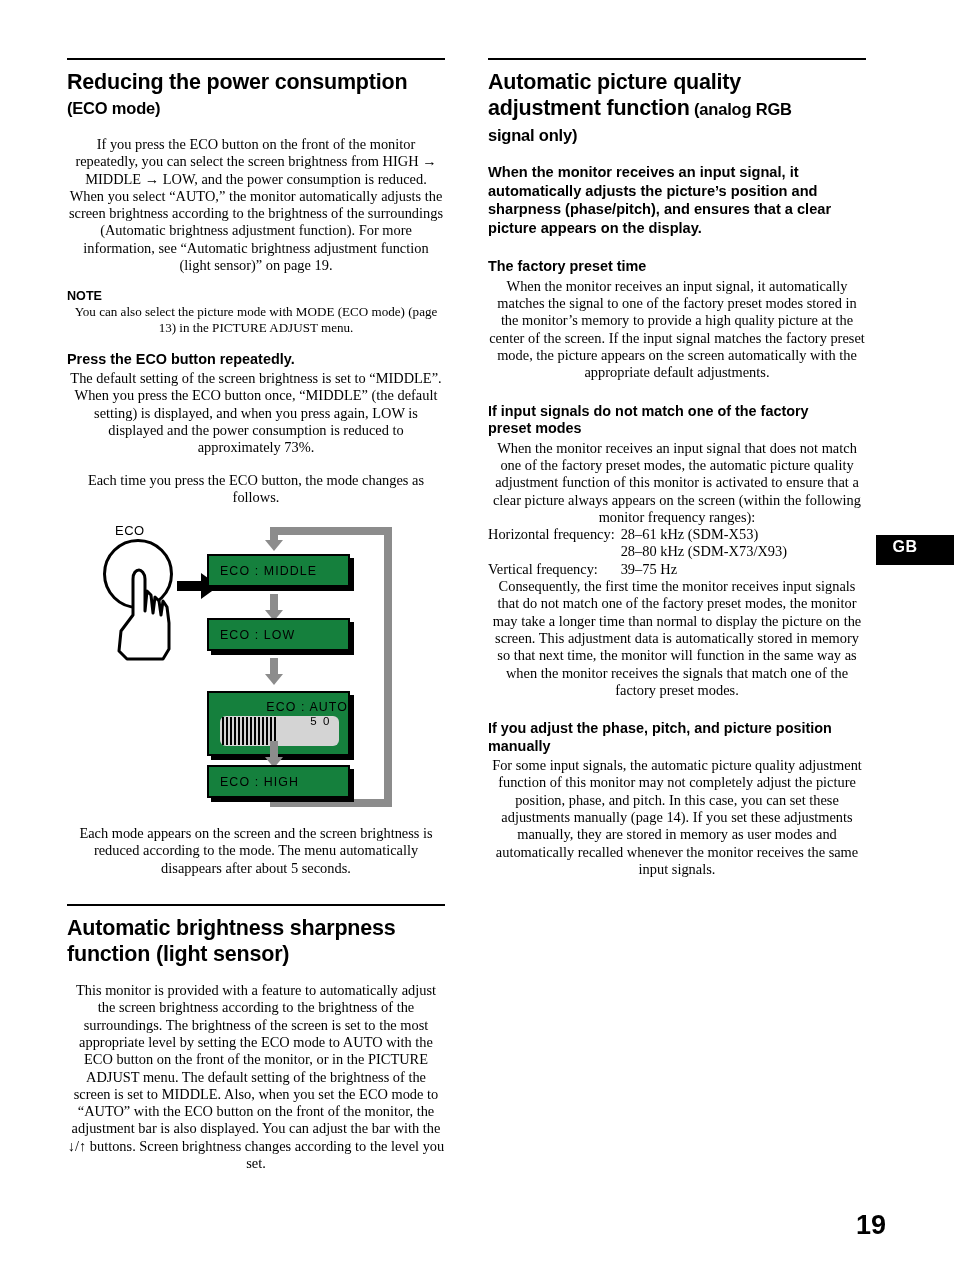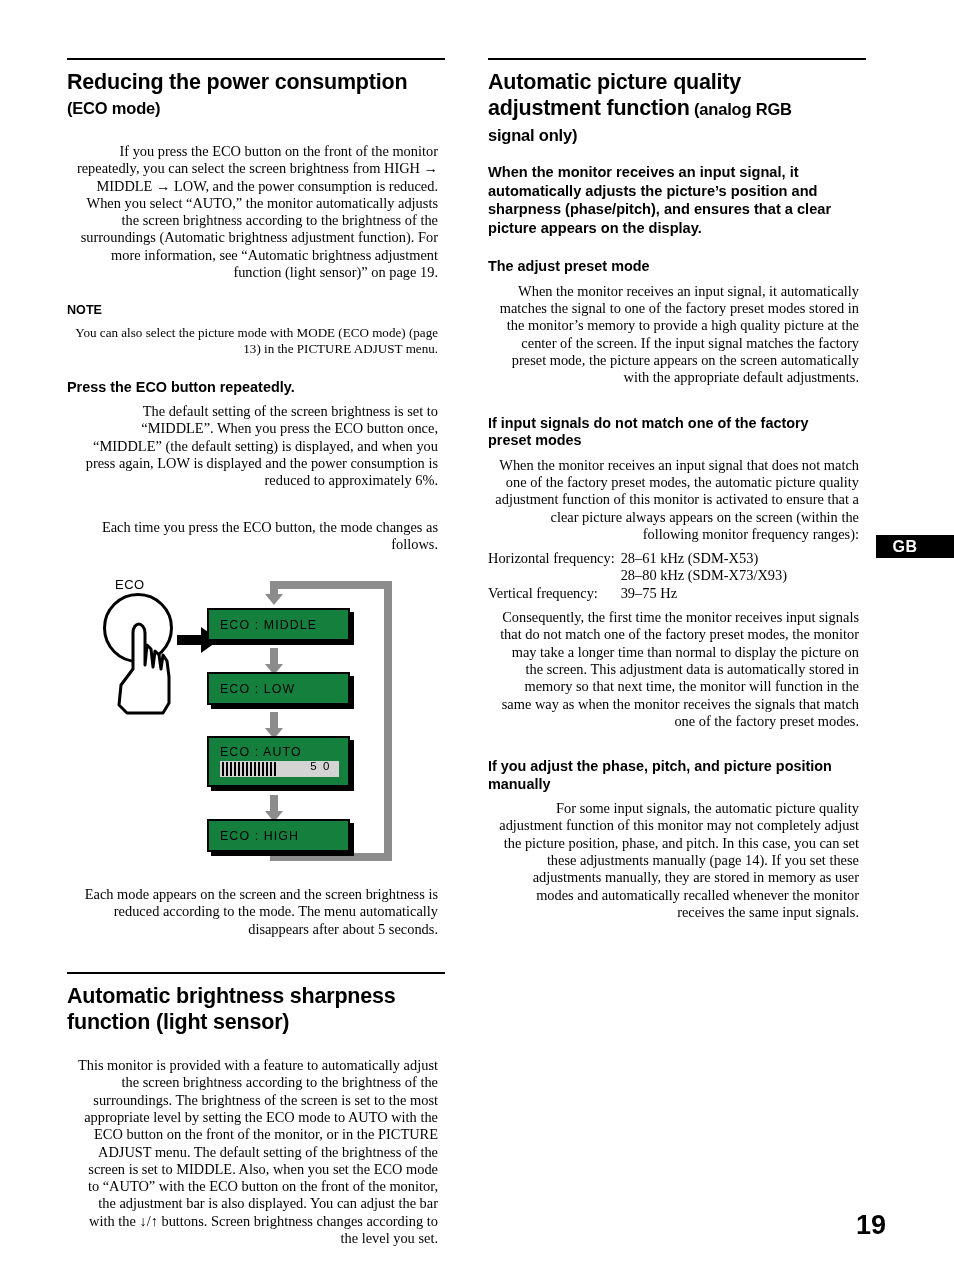--- a/index.html
+++ b/index.html
@@ -70,22 +70,22 @@
     font-size: 14.6px;
     line-height: 18.6px;
     margin: 0;
   }
 
   
   p.body {
     font-family: "Liberation Serif", serif;
     font-size: 14.4px;
     line-height: 17.3px;
-    margin: 7px;
-    text-align: right;
+    margin: 0;
+    text-align: center;
   }
   p.small {
     font-size: 13.1px;
     line-height: 15.6px;
   }
   .spacer-sm { height: 9px; }
   .spacer-md { height: 15px; }
   .spacer-lg { height: 21px; }
   .spacer-xl { height: 27px; }
 
@@ -145,23 +145,24 @@
     font-family: "Liberation Sans", sans-serif;
     font-size: 12.4px;
     letter-spacing: 1.1px;
   }
   .osd-box .osd-title {
     padding: 8px 0 7px 11px;
   }
   .osd-box.tall .osd-title { padding: 7px 0 2px 11px; }
   .osd-bar {
     margin: 0 9px 8px 11px;
-    height: 16px;
+    height: 30px;
     background: #d4d4d4;
     position: relative;
+    border-radius: 6px;
   }
   .osd-bar .ticks {
     position: absolute;
     left: 2px;
     top: 1px;
     bottom: 1px;
     width: 56px;
     background: repeating-linear-gradient(
       to right,
       #000 0px, #000 2px,
@@ -192,21 +193,21 @@
     border-top: 11px solid #8c8c8c;
   }
   .loop-seg { position: absolute; background: #8c8c8c; }
 
   
   .gb-tab {
     position: absolute;
     left: 876px;
     top: 535px;
     width: 78px;
-    height: 23px;
+    height: 30px;
     background: #000;
     color: #fff;
     font-family: "Liberation Sans", sans-serif;
     font-weight: bold;
     font-size: 16px;
     line-height: 23px;
     text-align: center;
     letter-spacing: 0.5px;
   }
   .gb-tab span { margin-right: 20px; }
@@ -240,21 +241,21 @@
     <p class="body">If you press the ECO button on the front of the monitor repeatedly, you can select the screen brightness from HIGH → MIDDLE → LOW, and the power consumption is reduced. When you select “AUTO,” the monitor automatically adjusts the screen brightness according to the brightness of the surroundings (Automatic brightness adjustment function). For more information, see “Automatic brightness adjustment function (light sensor)” on page 19.</p>
 
     <div class="spacer-md"></div>
 
     <div class="note-label">NOTE</div>
     <p class="body small">You can also select the picture mode with MODE (ECO mode) (page 13) in the PICTURE ADJUST menu.</p>
 
     <div class="spacer-md"></div>
 
     <div class="subhead">Press the ECO button repeatedly.</div>
-    <p class="body">The default setting of the screen brightness is set to “MIDDLE”. When you press the ECO button once, “MIDDLE” (the default setting) is displayed, and when you press again, LOW is displayed and the power consumption is reduced to approximately 6%.</p>
+    <p class="body">The default setting of the screen brightness is set to “MIDDLE”. When you press the ECO button once, “MIDDLE” (the default setting) is displayed, and when you press again, LOW is displayed and the power consumption is reduced to approximately 73%.</p>
 
     <div class="spacer-md"></div>
 
     <p class="body">Each time you press the ECO button, the mode changes as follows.</p>
 
     <div class="spacer-md"></div>
 
     <div class="diagram">
 
       <div class="eco-label">ECO</div>
@@ -281,21 +282,21 @@
       </div>
 
       <div class="flow-arrow" style="top:73px; height:17px;"></div>
 
       <div class="osd-box" style="top:97px;">
         <div class="osd-title">ECO : LOW</div>
       </div>
 
       <div class="flow-arrow" style="top:137px; height:17px;"></div>
 
-      <div class="osd-box tall" style="top:161px;">
+      <div class="osd-box tall" style="top:170px;text-align:right;">
         <div class="osd-title">ECO : AUTO</div>
         <div class="osd-bar">
           <div class="ticks"></div>
           <span class="barval">5 0</span>
         </div>
       </div>
 
       <div class="flow-arrow" style="top:220px; height:17px;"></div>
 
       <div class="osd-box" style="top:244px;">
@@ -332,21 +333,21 @@
       <span>adjustment function</span><span class="sub"> </span><span class="sub">(analog RGB</span>
       <span class="subline">signal only)</span>
     </h1>
 
     <div class="spacer-md"></div>
 
     <p class="lead-bold">When the monitor receives an input signal, it automatically adjusts the picture’s position and sharpness (phase/pitch), and ensures that a clear picture appears on the display.</p>
 
     <div class="spacer-lg"></div>
 
-    <div class="subhead">The adjust preset mode</div>
+    <div class="subhead">The factory preset time</div>
     <p class="body">When the monitor receives an input signal, it automatically matches the signal to one of the factory preset modes stored in the monitor’s memory to provide a high quality picture at the center of the screen. If the input signal matches the factory preset mode, the picture appears on the screen automatically with the appropriate default adjustments.</p>
 
     <div class="spacer-lg"></div>
 
     <div class="subhead">
       <span>If input signals do not match one of the factory</span><br>
       <span>preset modes</span>
     </div>
     <p class="body">When the monitor receives an input signal that does not match one of the factory preset modes, the automatic picture quality adjustment function of this monitor is activated to ensure that a clear picture always appears on the screen (within the following monitor frequency ranges):</p>
 

